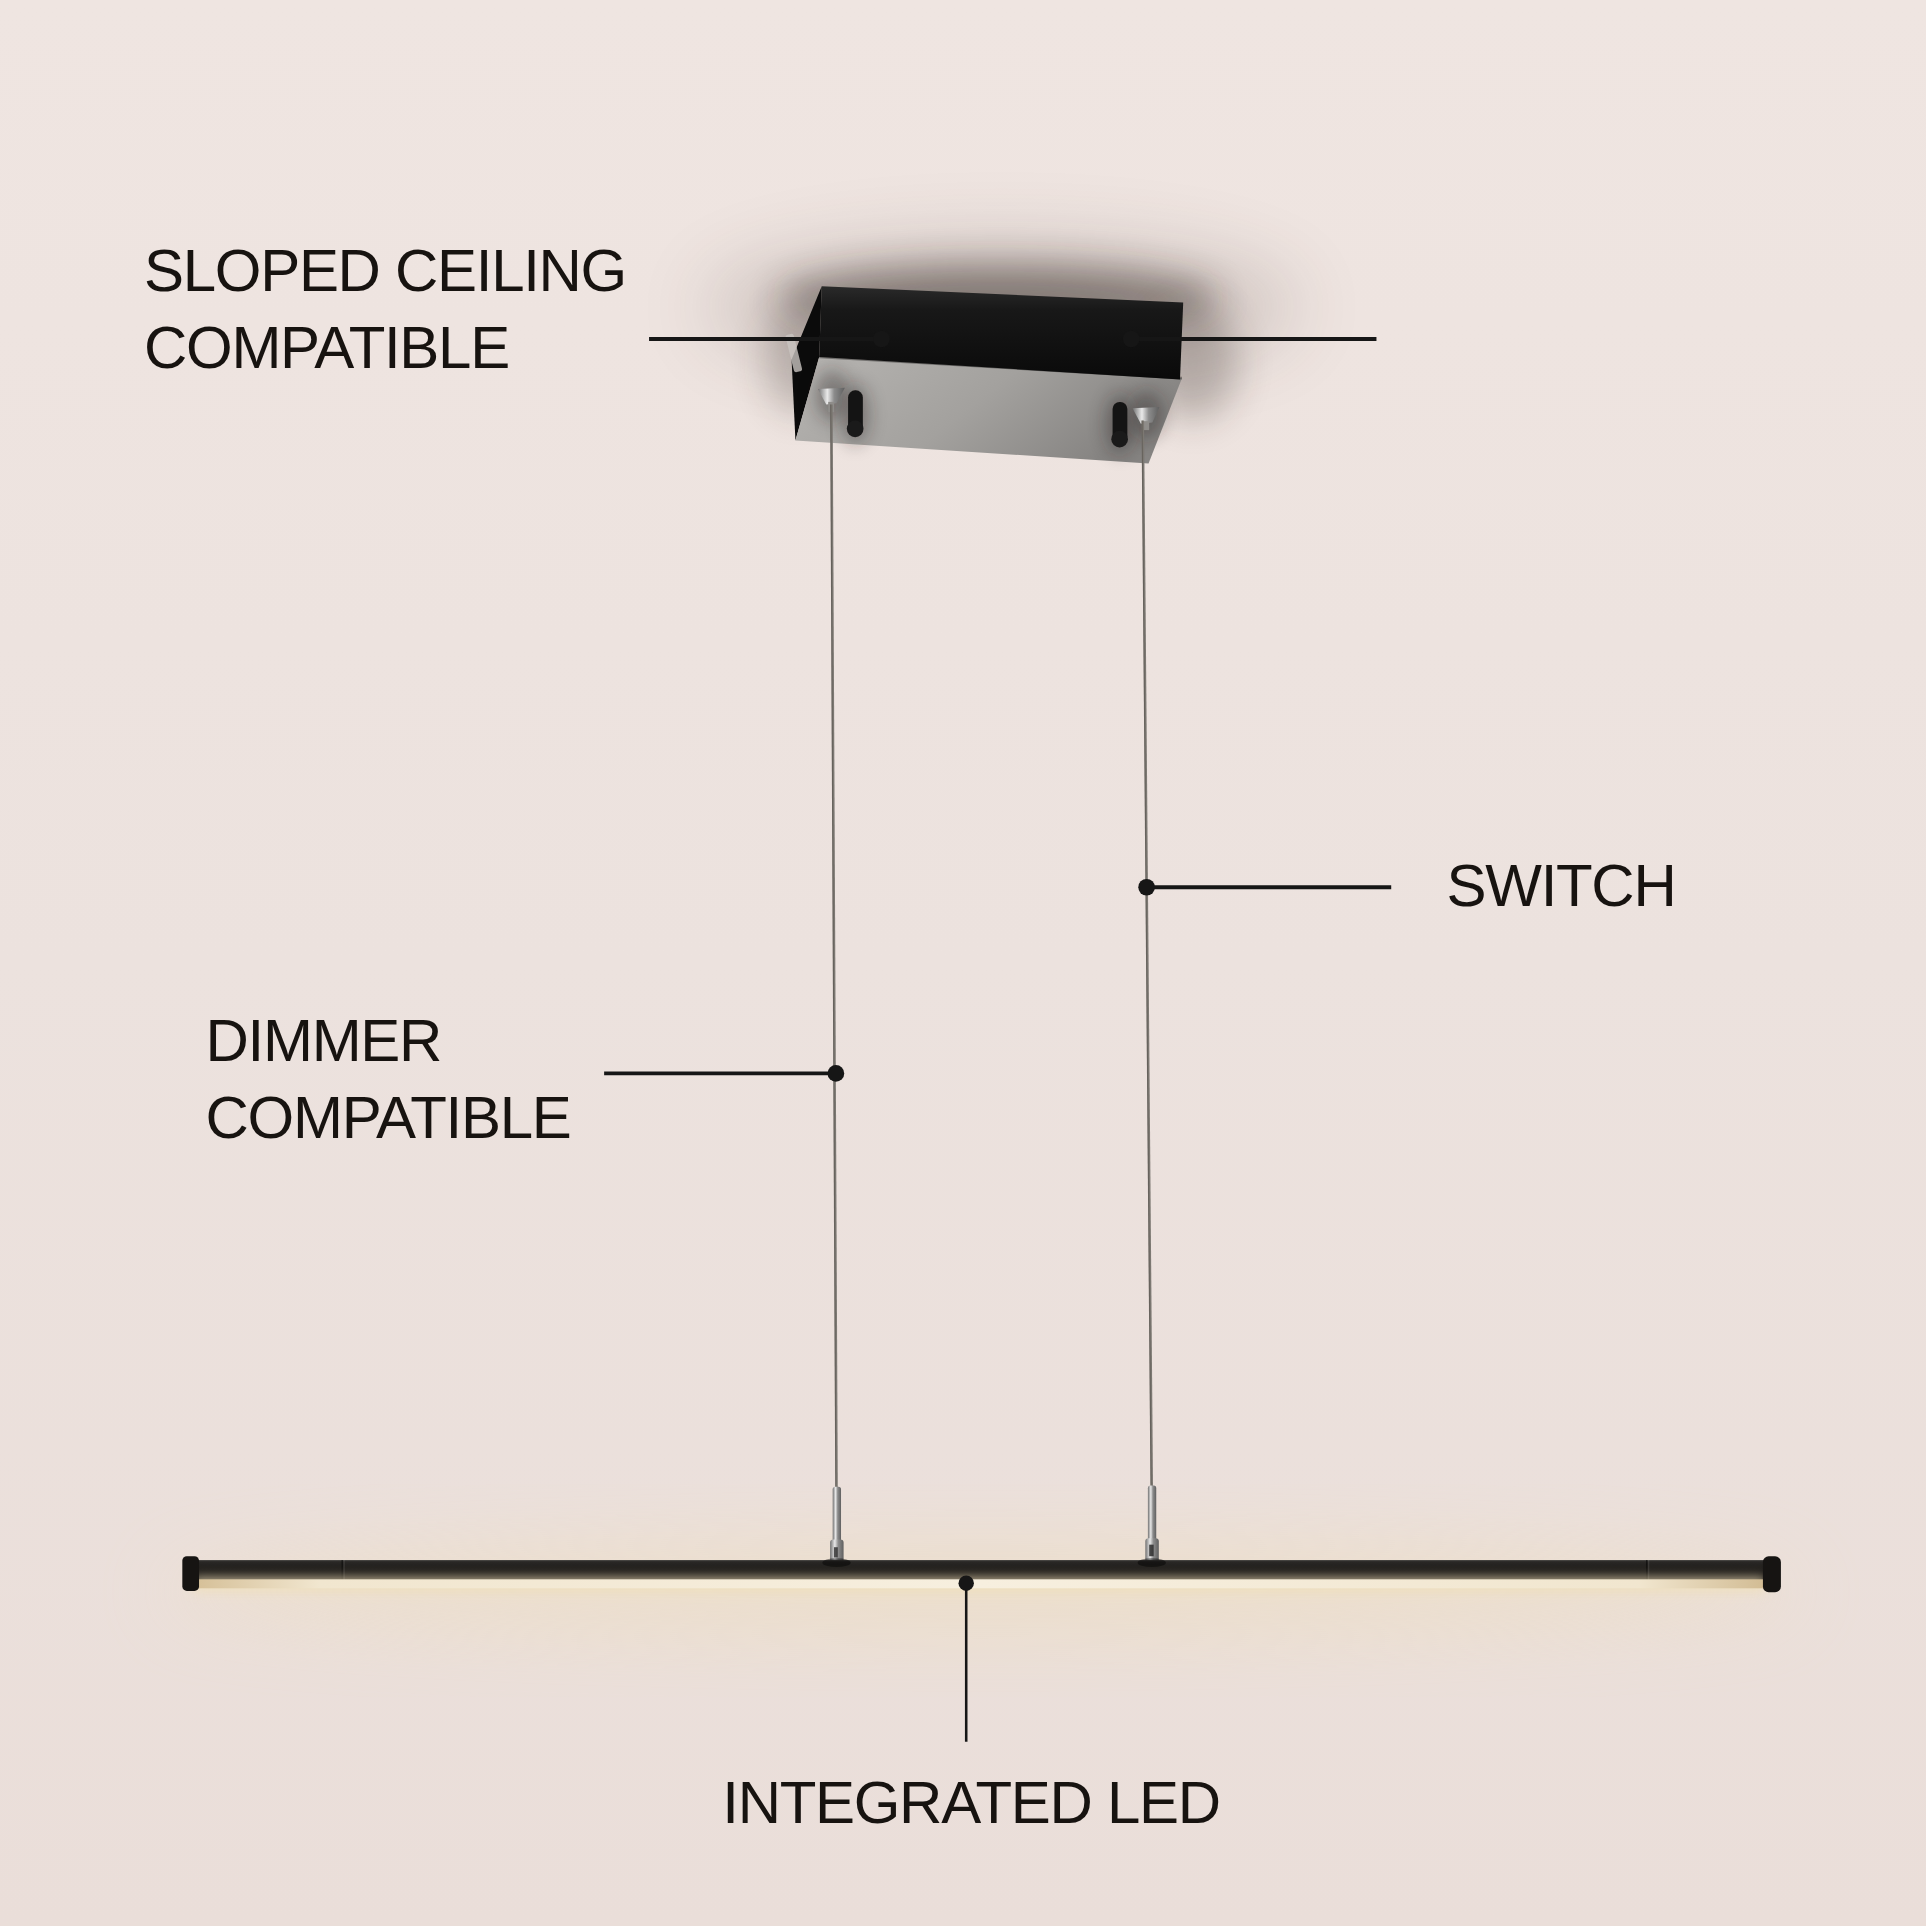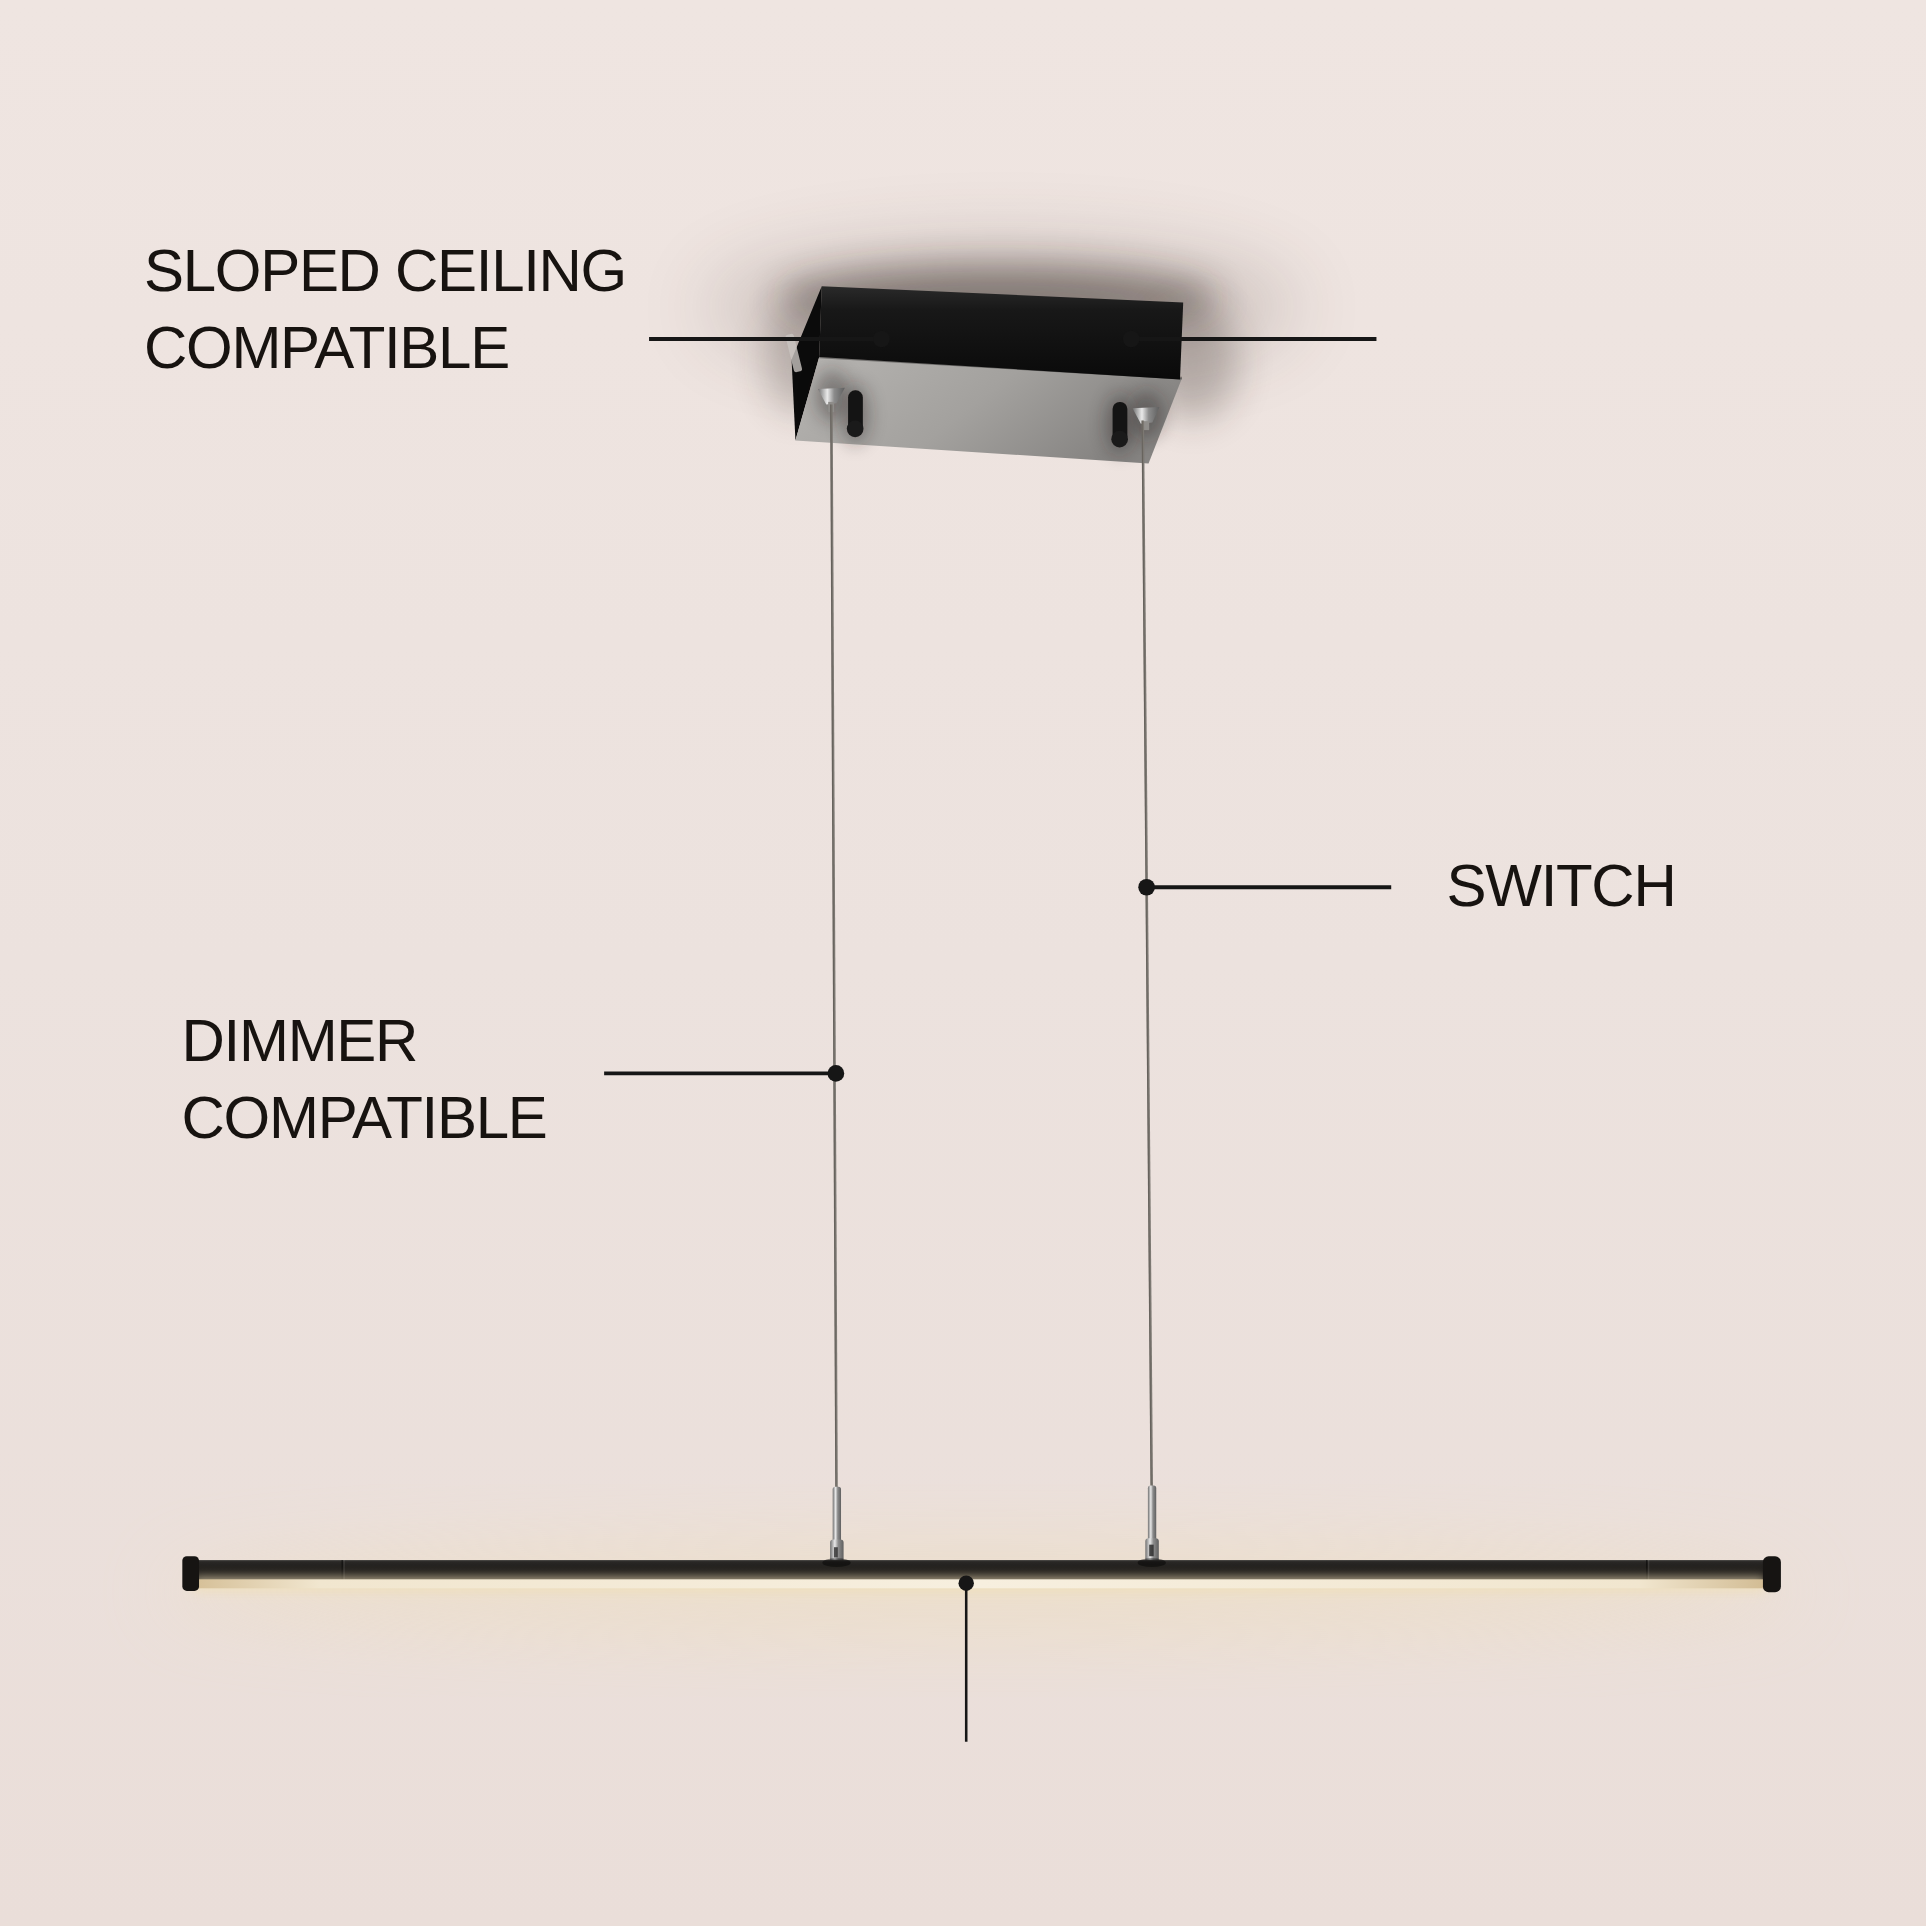--- a/index.html
+++ b/index.html
@@ -32,21 +32,21 @@
     color: #171310;
     font-size: 60px;
     line-height: 77px;
     letter-spacing: -1.3px;
     white-space: nowrap;
     font-weight: 400;
   }
   .callout-sloped     { left: 385px;  top: 309px;  }
   .callout-onoff      { left: 1552px; top: 309px;  }
   .callout-adjustable { left: 1561px; top: 885px; }
-  .callout-dimmer     { left: 364px;  top: 1079px; }
+  .callout-dimmer     { left: 388px;  top: 1079px; }
   .callout-led        { left: 971px; top: 1802px; }
 </style>
 </head>
 <body>
 
 <div id="stage">
 
   <svg class="scene" width="1926" height="1926" viewBox="0 0 3000 3000">
     <defs>
       <filter id="blur60" x="-60%" y="-60%" width="220%" height="220%">
@@ -186,15 +186,18 @@
 
   <div class="callout callout-adjustable">
     <div>SWITCH</div>
   </div>
 
   <div class="callout callout-dimmer">
     <div>DIMMER</div>
     <div>COMPATIBLE</div>
   </div>
 
+  <div class="callout callout-led">
+    <div>INTEGRATED LED</div>
+  </div>
 
 </div>
 
 
 </body></html>

